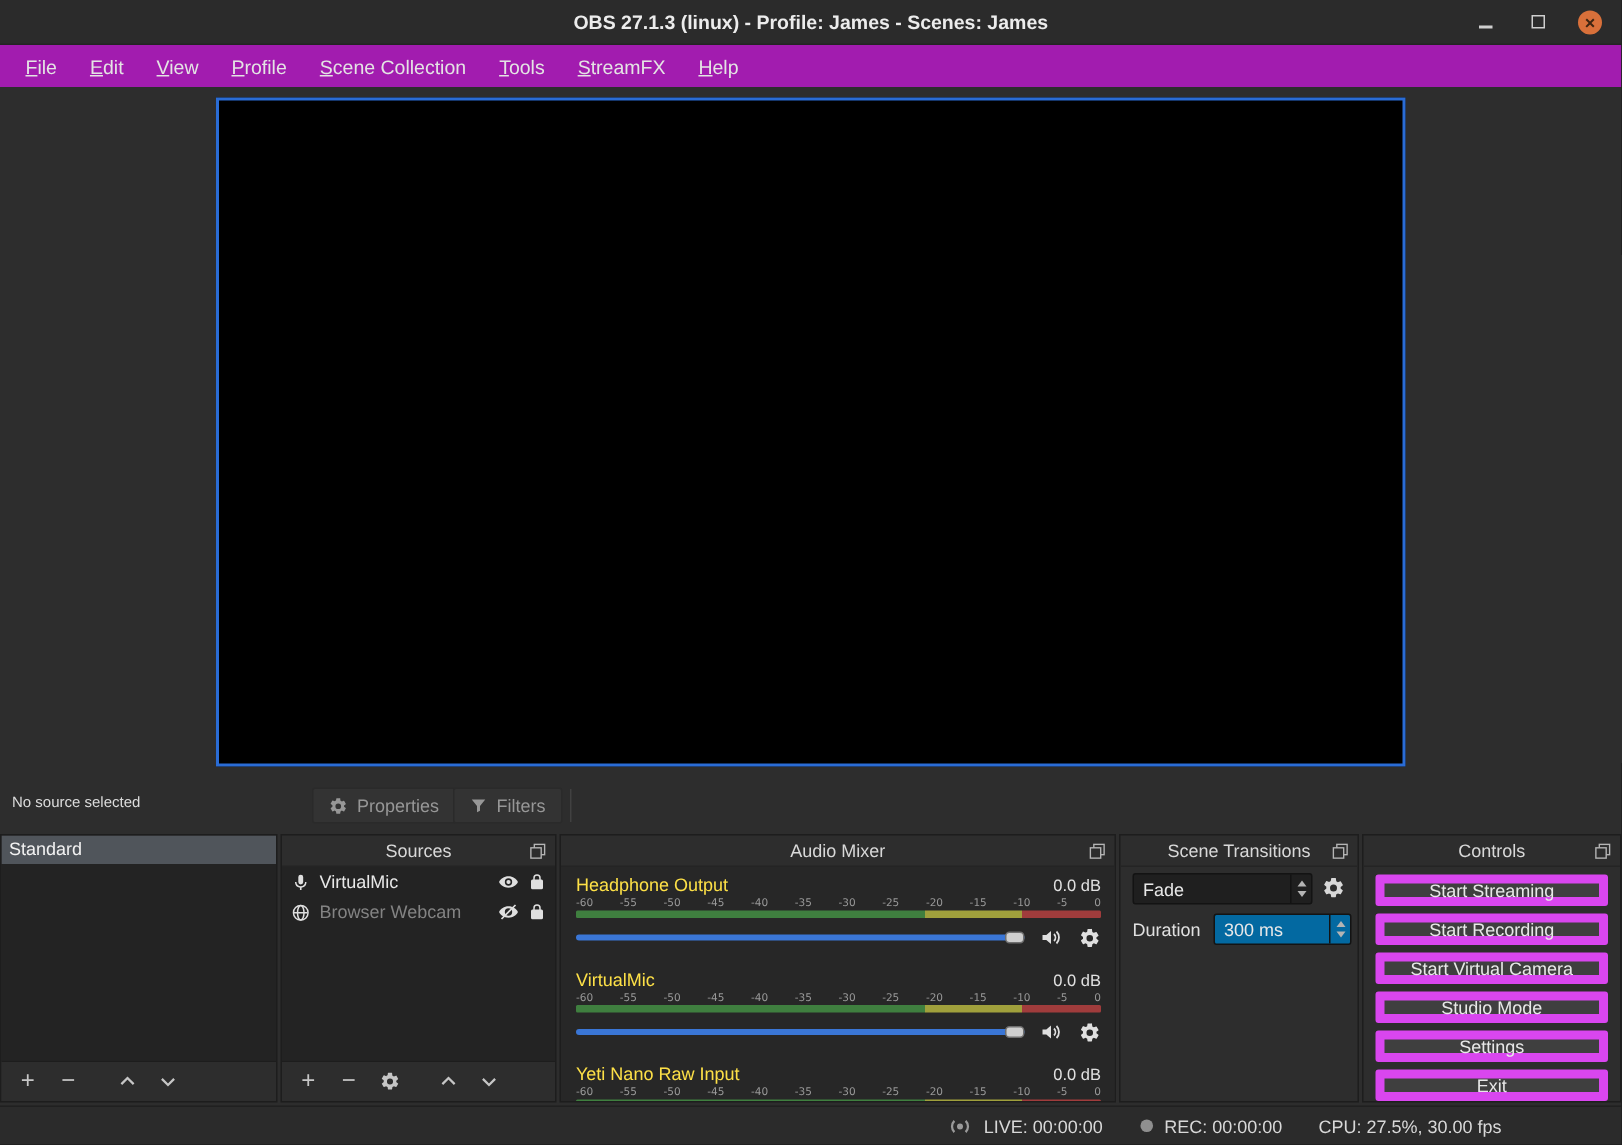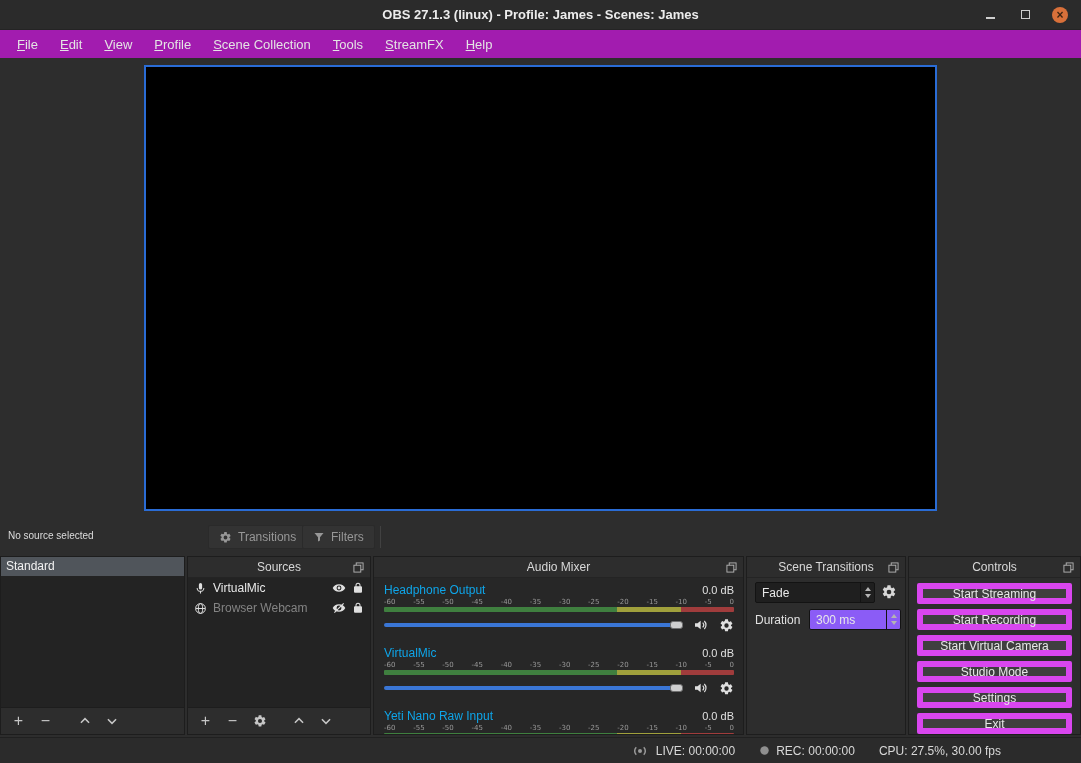--- a/index.html
+++ b/index.html
@@ -52,21 +52,21 @@
 
   #sources-dock { left:187px; width:184px; }
   .source-row { height:20px; display:flex; align-items:center; padding:0 6px; font-size:12px; gap:6px; color:#e8e8e8; }
   .source-row .src-name { flex:1; white-space:nowrap; overflow:hidden; }
   .source-row.hidden-src { color:#838383; }
 
   #mixer-dock { left:373px; width:371px; }
   .mixer-body { flex:1; background:#272727; overflow:hidden; padding:1px 9px 0 10px; }
   .channel { height:63px; }
   .ch-head { display:flex; justify-content:space-between; align-items:baseline; padding-top:4px; }
-  .ch-name { font-size:12px; color:#0ea5e9; }
+  .ch-name { font-size:12px; color:#fde047; }
   .ch-db { font-size:11px; color:#e0e0e0; }
   .meter-scale { display:flex; justify-content:space-between; font-size:7px; color:#989898; margin-top:1px;
                  font-family:"DejaVu Sans", sans-serif; }
   .meter { height:5px; margin-top:1px; border-radius:1px;
            background:linear-gradient(to right,
              var(--meter_green,#3f7f3f) 0%,  var(--meter_green,#3f7f3f) 66.5%,
              var(--meter_yellow,#a0a03c) 66.5%, var(--meter_yellow,#a0a03c) 85%,
              var(--meter_red,#a03c3c) 85%, var(--meter_red,#a03c3c) 100%); }
   .ch-controls { display:flex; align-items:center; height:22px; margin-top:2px; gap:10px; }
   .vol-slider { position:relative; flex:1; height:14px; }
@@ -78,21 +78,21 @@
   .transitions-body { flex:1; position:relative; }
   .combo { position:absolute; left:8px; top:4px; width:120px; height:21px; background:#1f1f1f; border:1px solid #131313;
            border-radius:2px; display:flex; align-items:center; }
   .combo-value { flex:1; padding-left:6px; font-size:12px; color:#e8e8e8; }
   .spin-col { width:14px; height:100%; border-left:1px solid #131313; display:flex; flex-direction:column;
               align-items:center; justify-content:center; gap:3px; }
   .arr-up { width:0; height:0; border-left:3px solid transparent; border-right:3px solid transparent; border-bottom:4px solid #b4b4b4; }
   .arr-dn { width:0; height:0; border-left:3px solid transparent; border-right:3px solid transparent; border-top:4px solid #b4b4b4; }
   .trans-gear { position:absolute; right:8px; top:6px; color:#d8d8d8; }
   .duration-label { position:absolute; left:8px; top:35px; font-size:12px; color:#e0e0e0; }
-  .duration-spin { position:absolute; left:62px; top:31px; width:92px; height:21px; background:#8b5cf6;
+  .duration-spin { position:absolute; left:62px; top:31px; width:92px; height:21px; background:#0369a1;
                    border:1px solid #131313; border-radius:2px; display:flex; align-items:center; }
   .duration-value { flex:1; padding-left:6px; font-size:12px; color:#e8e8e8; }
 
   #controls-dock { left:908px; width:173px; }
   .controls-body { flex:1; display:flex; flex-direction:column; gap:5px; padding:5px 8px; }
   .ctrl-btn { height:21px; flex:none; background:#3f3f3f; border:6px solid #d946ef; border-radius:2px;
               font-size:12px; color:#e8e8e8; display:flex; align-items:center; justify-content:center;
               font-family:"Liberation Sans", sans-serif; }
 
   
@@ -136,21 +136,21 @@
   <div class="preview-canvas"></div>
 
   <div class="source-toolbar">
     <div class="no-source-label">No source selected</div>
     <div class="tb-btn" id="properties-btn">
       <span class="ch-icon" style="color:#979797;">
         <svg viewBox="0 0 24 24" width="13" height="13">
             <path fill="currentColor" d="M19.14 12.94c.04-.31.06-.62.06-.94s-.02-.63-.06-.94l2.03-1.58a.5.5 0 0 0 .12-.64l-1.92-3.32a.5.5 0 0 0-.61-.22l-2.39.96a7.3 7.3 0 0 0-1.62-.94l-.36-2.54A.5.5 0 0 0 13.9 2h-3.8a.5.5 0 0 0-.49.42l-.36 2.54c-.59.24-1.13.56-1.62.94l-2.39-.96a.5.5 0 0 0-.61.22L2.71 8.48a.5.5 0 0 0 .12.64l2.03 1.58c-.04.31-.06.62-.06.94s.02.63.06.94l-2.03 1.58a.5.5 0 0 0-.12.64l1.92 3.32c.14.24.42.34.61.22l2.39-.96c.49.38 1.03.7 1.62.94l.36 2.54c.04.24.25.42.49.42h3.8c.24 0 .45-.18.49-.42l.36-2.54c.59-.24 1.13-.56 1.62-.94l2.39.96c.24.1.47 0 .61-.22l1.92-3.32a.5.5 0 0 0-.12-.64l-2.03-1.58zM12 15.5a3.5 3.5 0 1 1 0-7 3.5 3.5 0 0 1 0 7z"></path>
           </svg>
       </span>
-      <span>Transitions</span>
+      <span>Properties</span>
     </div>
     <div class="tb-btn" id="filters-btn">
       <span class="ch-icon" style="color:#979797;">
         <svg viewBox="0 0 24 24" width="12" height="12">
             <path fill="currentColor" d="M3 4h18l-7 8.5V19l-4 2v-8.5z"></path>
           </svg>
       </span>
       <span>Filters</span>
     </div>
     <div class="tb-sep"></div>

